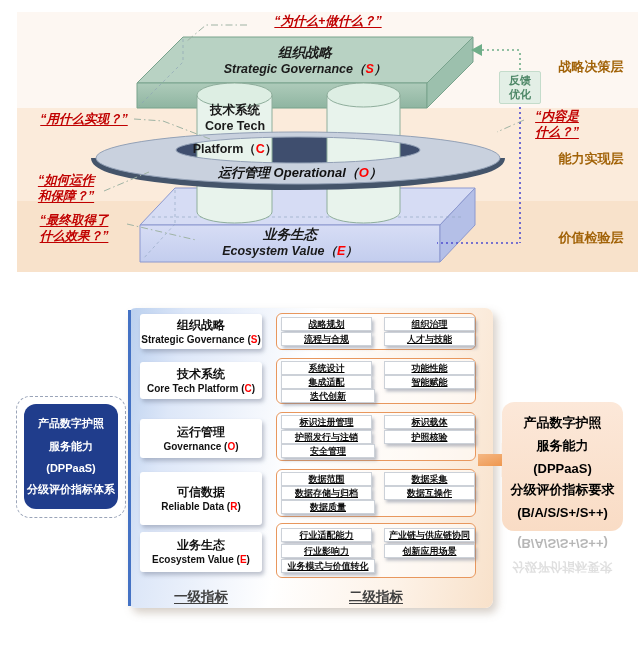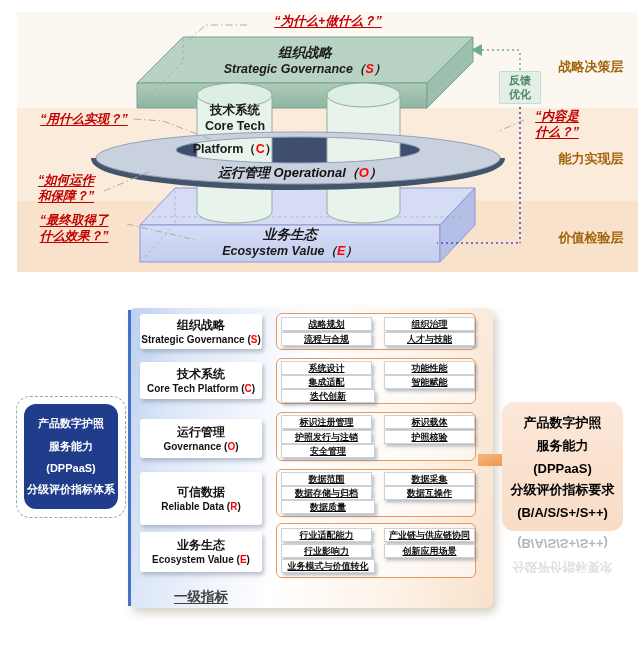--- a/index.html
+++ b/index.html
@@ -265,20 +265,21 @@
       <div class="chip-row">
         <div class="chip">行业影响力</div>
         <div class="chip">创新应用场景</div>
       </div>
       <div class="chip-row">
         <div class="chip">业务模式与价值转化</div>
       </div>
     </div>
 
   <div class="idx-label" style="left:140px;top:588px;width:122px;">一级指标</div>
+  <div class="idx-label" style="left:276px;top:588px;width:200px;">二级指标</div>
 
   <div class="arrow-right"></div>
 
   <div class="peach-box">
     <span>产品数字护照</span>
     <span>服务能力</span>
     <span>(DPPaaS)</span>
     <span>分级评价指标要求</span>
     <span>(B/A/S/S+/S++)</span>
   </div>

